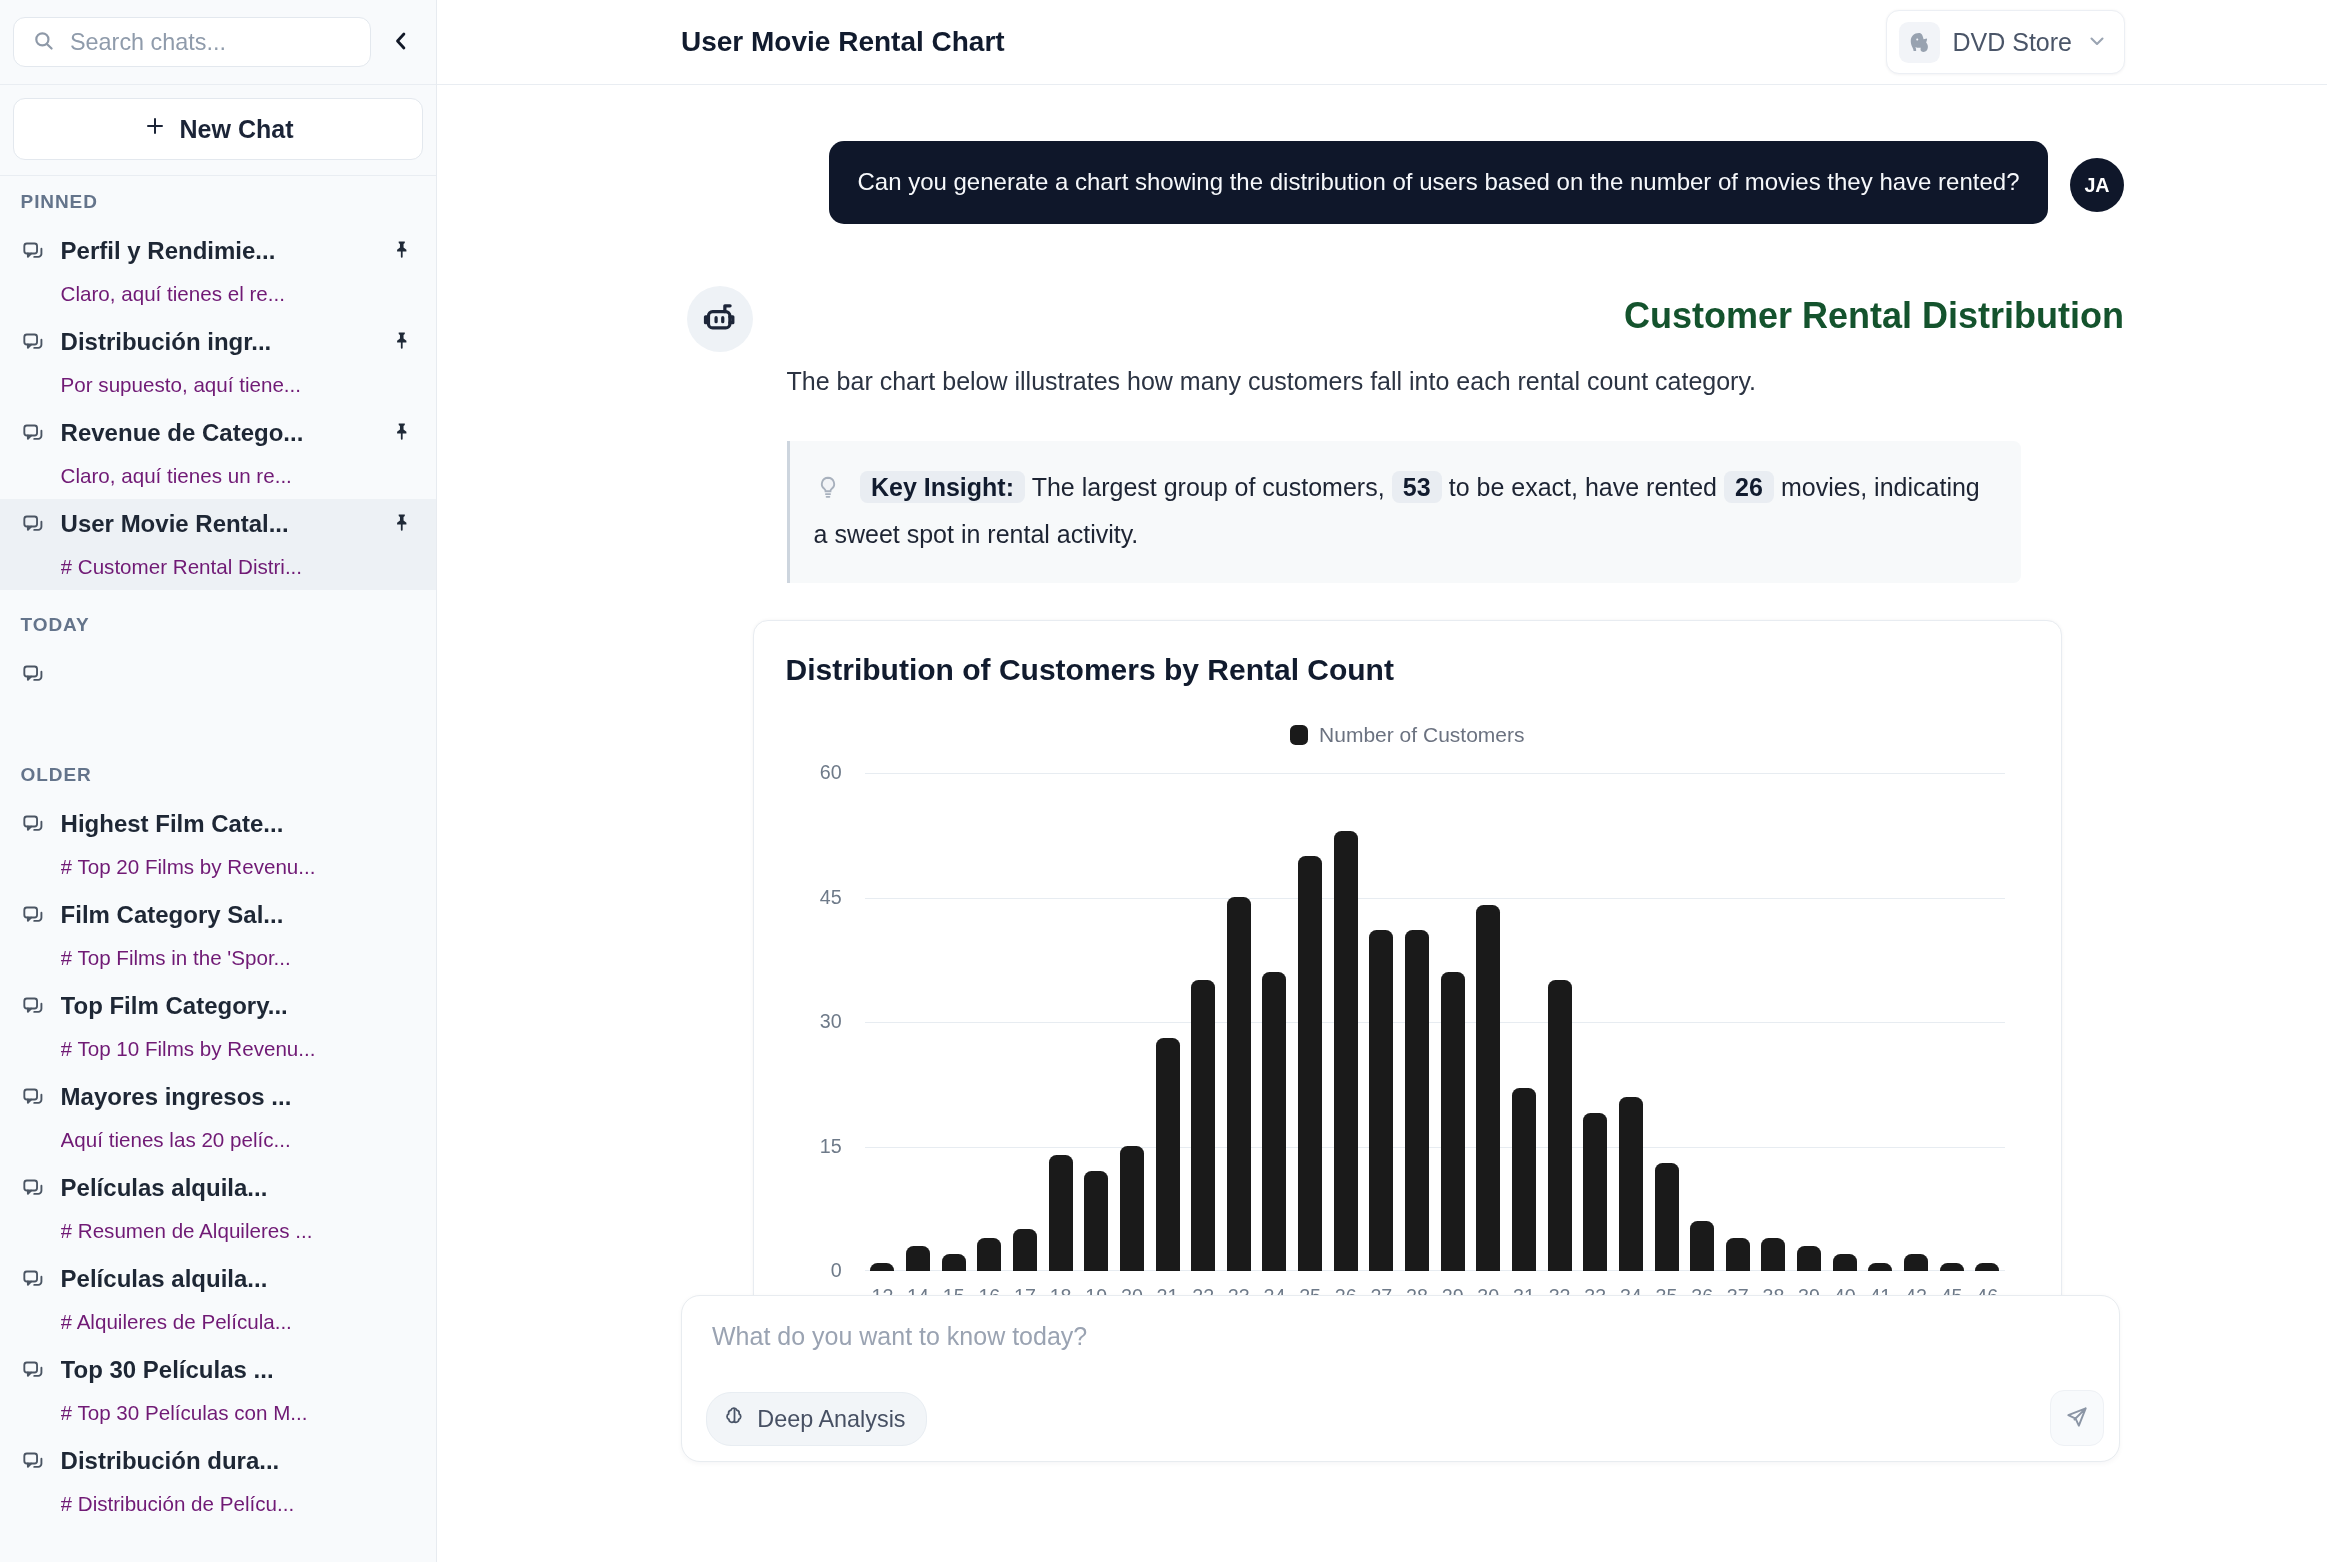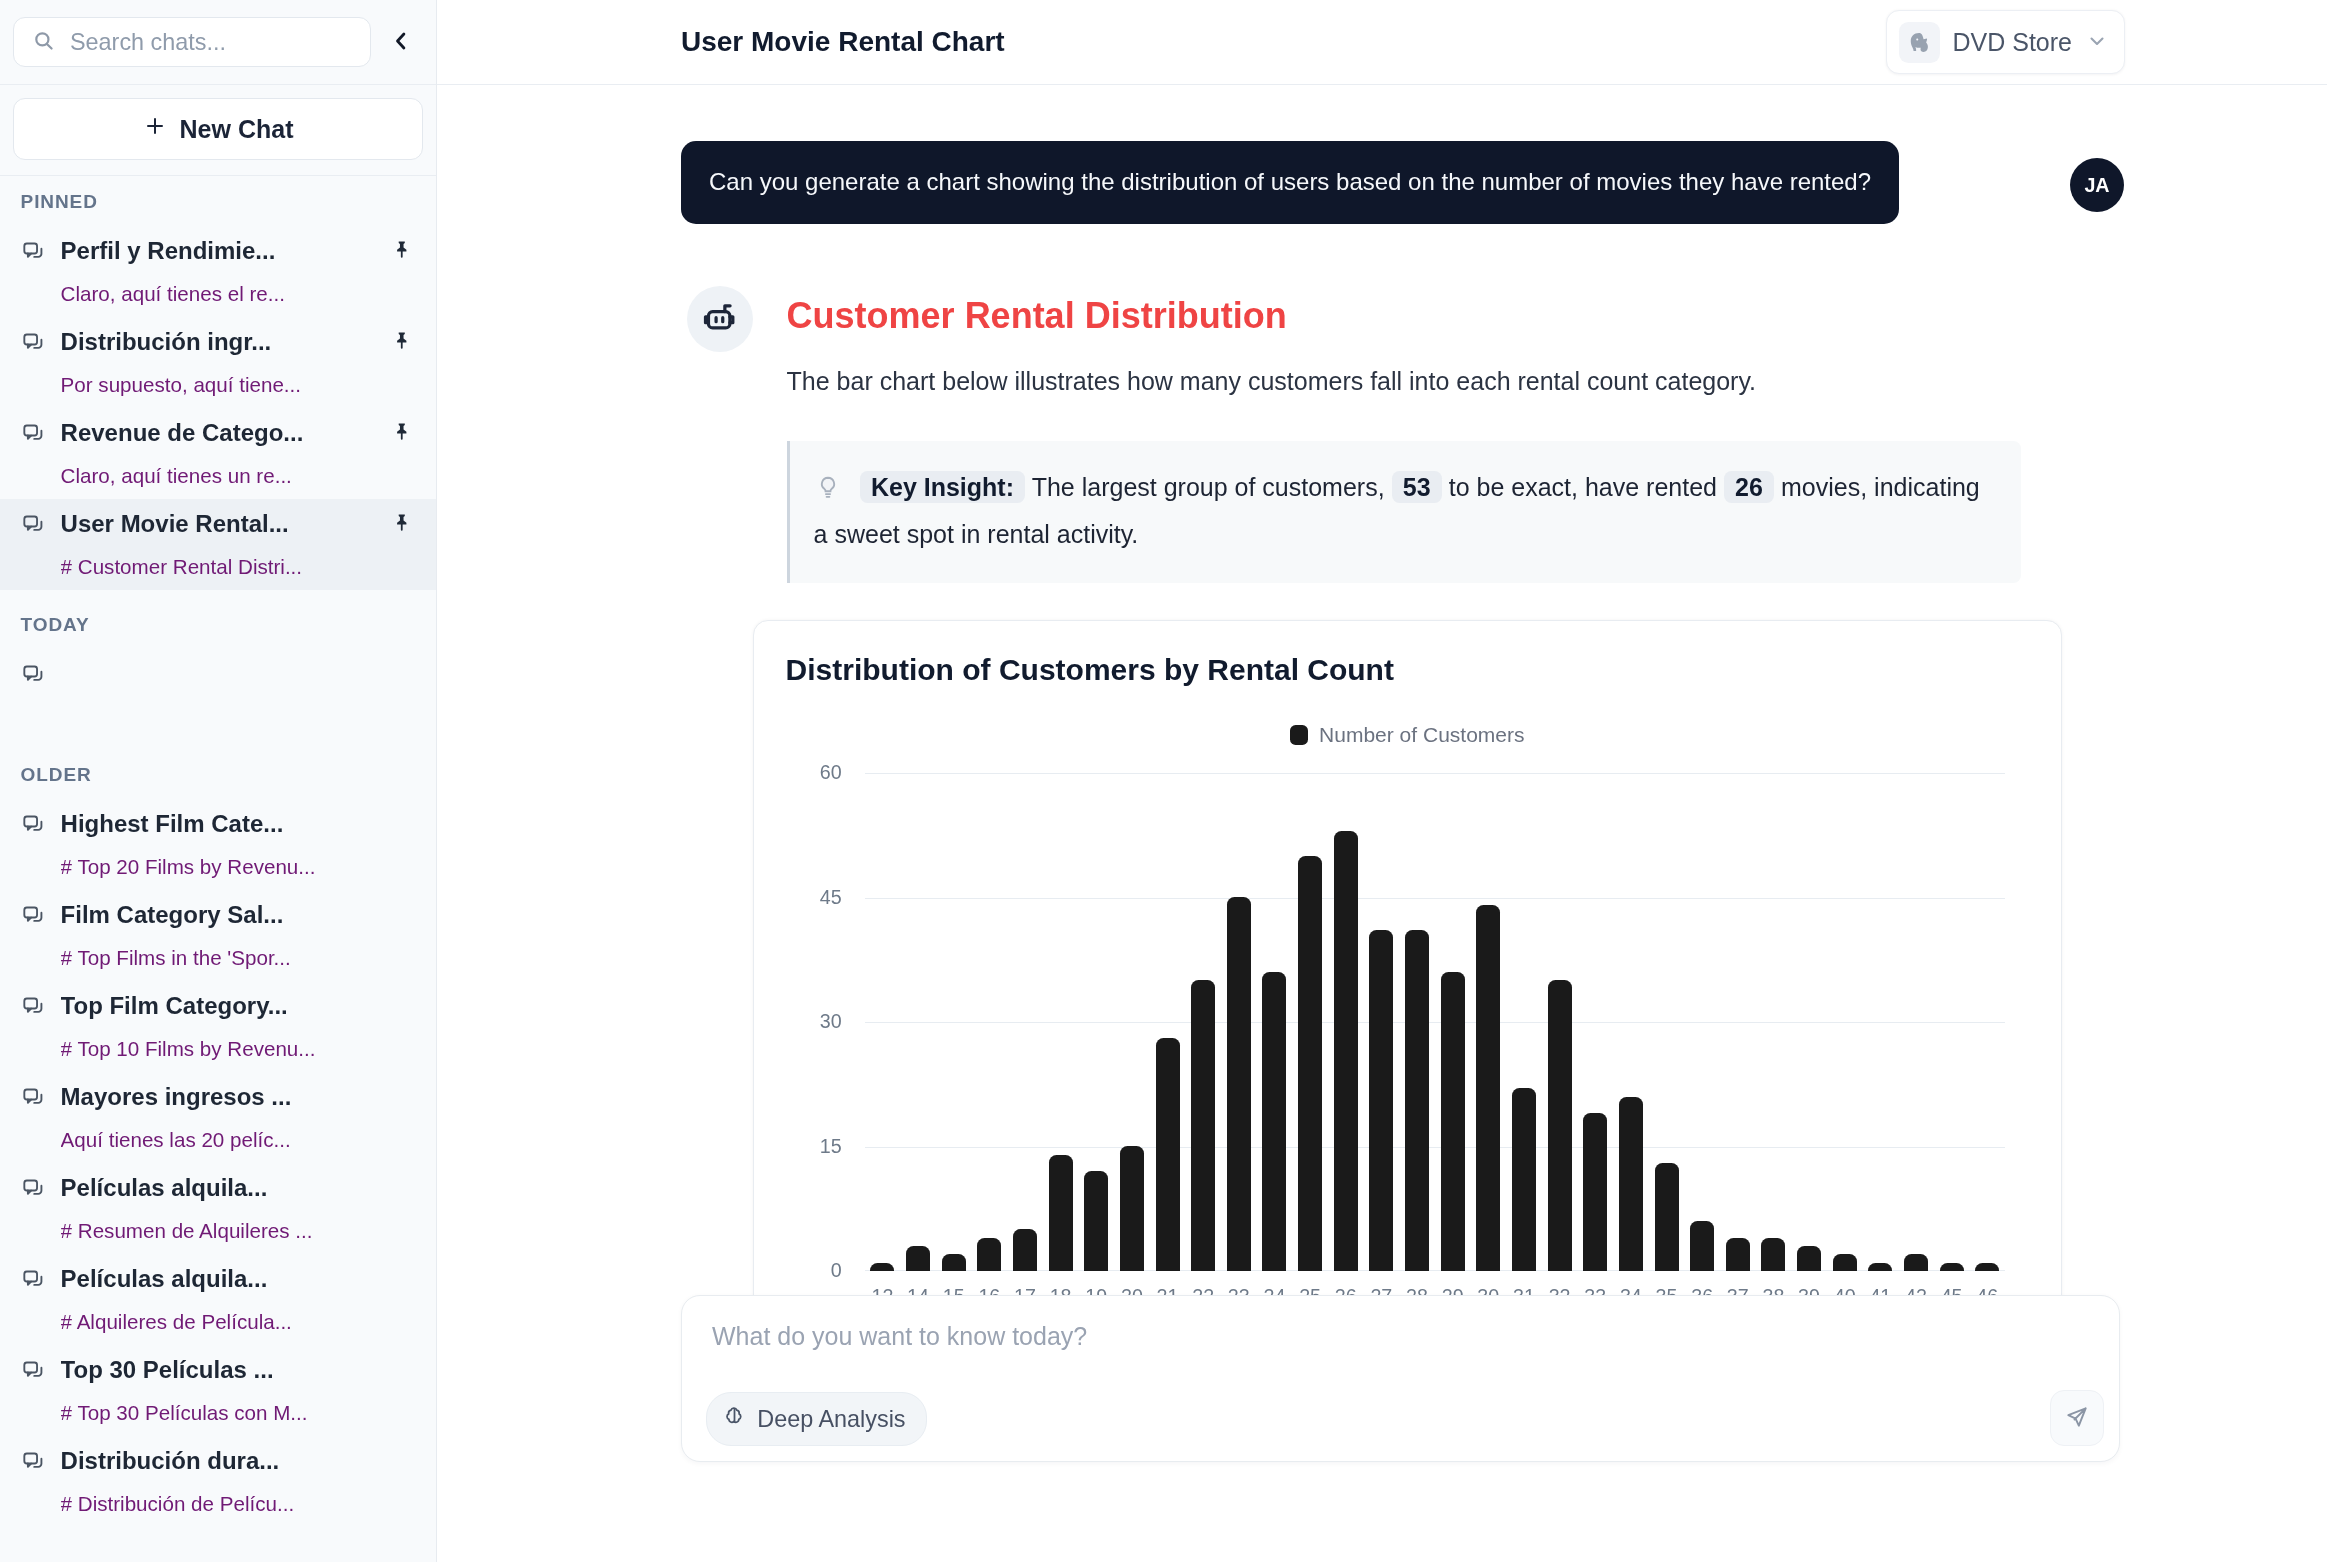--- a/index.html
+++ b/index.html
@@ -28,28 +28,28 @@
 
   
   .main { flex:1; position:relative; background:#ffffff; }
   .header { height:85px; border-bottom:1.4px solid #e9edf2; display:flex; align-items:center; padding:0 202px 0 244px; }
   .header-title { font-size:28px; font-weight:600; color:#111b2e; }
   .ws-chip { margin-left:auto; height:64px; display:flex; align-items:center; gap:13px; padding:0 15px 0 11.2px; background:#ffffff; border:1.4px solid #eceff4; border-radius:13px; box-shadow:0 0.9px 2.8px rgba(16,24,40,.05); cursor:pointer; }
   .ws-icon { width:41px; height:41px; border-radius:9.4px; background:#f2f4f8; display:flex; align-items:center; justify-content:center; }
   .ws-name { font-size:25px; font-weight:500; color:#4a5568; }
 
   .chat { position:absolute; top:85px; left:244px; width:1443px; bottom:0; }
-  .user-row { display:flex; justify-content:space-between; align-items:flex-start; gap:22.5px; margin-top:56px; }
+  .user-row { display:flex; justify-content:flex-end; align-items:flex-start; gap:22.5px; margin-top:56px; }
   .user-bubble { max-width:1237px; background:#0f172a; color:#f6f8fb; font-size:24px; line-height:1.5; border-radius:15px; padding:23.4px 28px; }
   .avatar { width:54px; height:54px; border-radius:50%; background:#0f172a; color:#ffffff; font-size:19.7px; font-weight:700; display:flex; align-items:center; justify-content:center; margin-top:17px; flex:none; }
 
   .bot-row { display:flex; align-items:flex-start; gap:34px; margin-top:62px; }
   .bot-avatar { width:66px; height:66px; border-radius:50%; background:#eef2f6; display:flex; align-items:center; justify-content:center; flex:none; margin-left:5.6px; }
   .bot-content { flex:1; min-width:0; }
-  .bot-heading { font-size:36px; font-weight:700; color:#ef4444; margin-top:9.4px; }
+  .bot-heading { font-size:36px; font-weight:700; color:#14532d; margin-top:9.4px;text-align:right; }
   .bot-para { font-size:25px; color:#2b3342; margin-top:30px; }
 
   .insight { margin-top:45px; margin-right:103px; background:#f7f9fa; border-left:3.7px solid #cdd5de; border-radius:0 7.5px 7.5px 0; padding:26px 28px 28px 24px; font-size:25px; line-height:1.65; color:#1d2433; }
   .insight .bulb { vertical-align:-5.6px; margin-right:11.2px; }
   .pill { background:#e9edf2; border-radius:7.5px; padding:1.9px 11.2px; font-weight:700; color:#111b2e; }
   .pill.label { font-weight:700; }
 
   .chart-card { margin:37px 62px 0 -34px; height:714px; background:#ffffff; border:1.4px solid #e8ecf1; border-radius:15px; box-shadow:0 0.9px 3.7px rgba(16,24,40,.05); padding:26px 32px 0 32px; }
   .chart-title { font-size:30px; font-weight:700; color:#111b2e; margin-top:5.6px; }
   .legend { display:flex; justify-content:center; align-items:center; gap:11px; margin-top:36px; }

